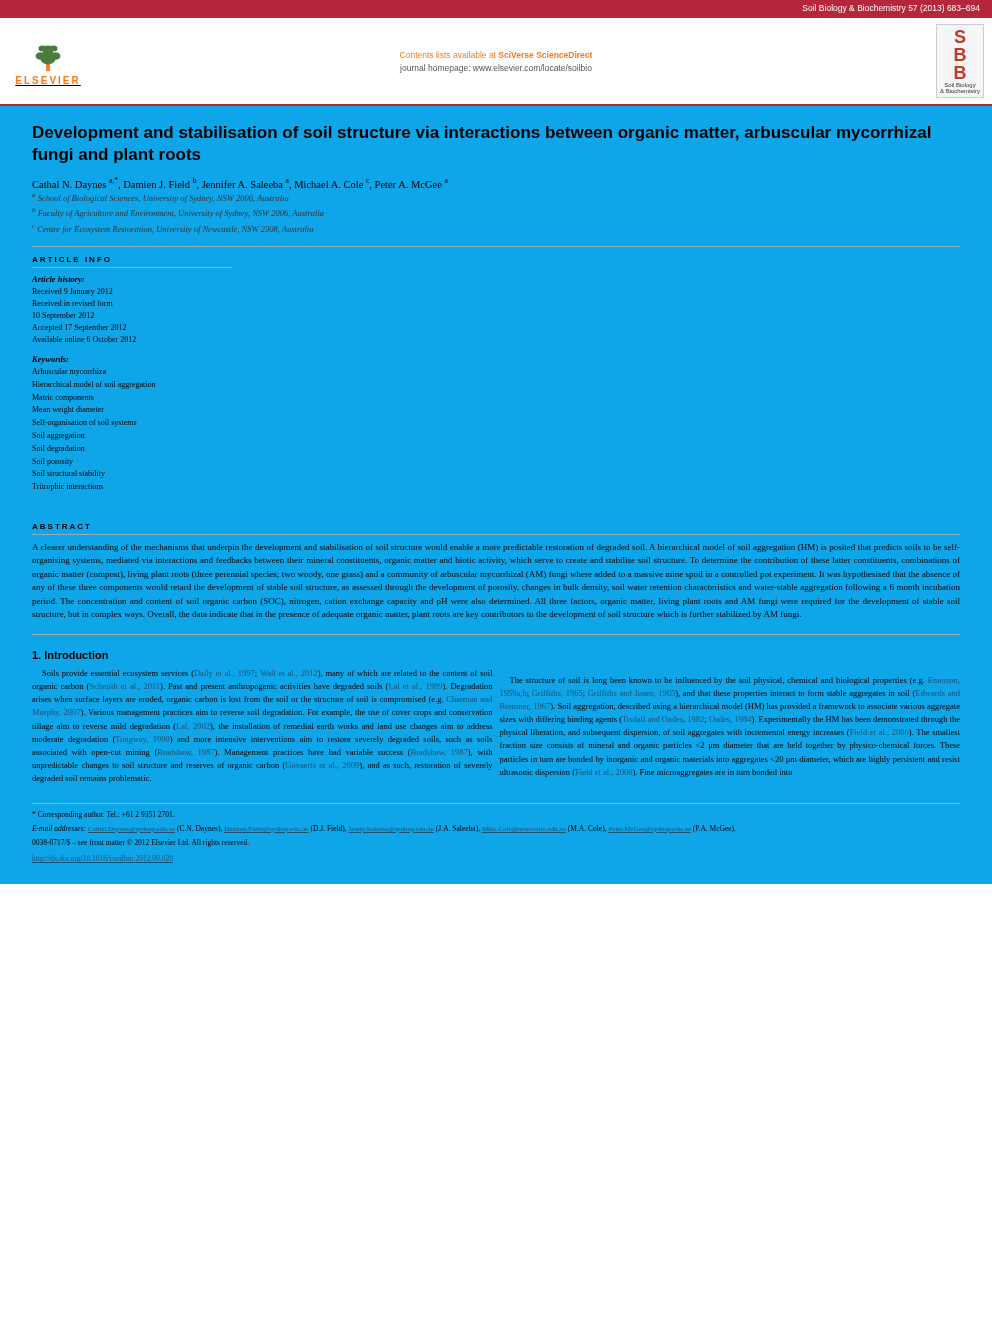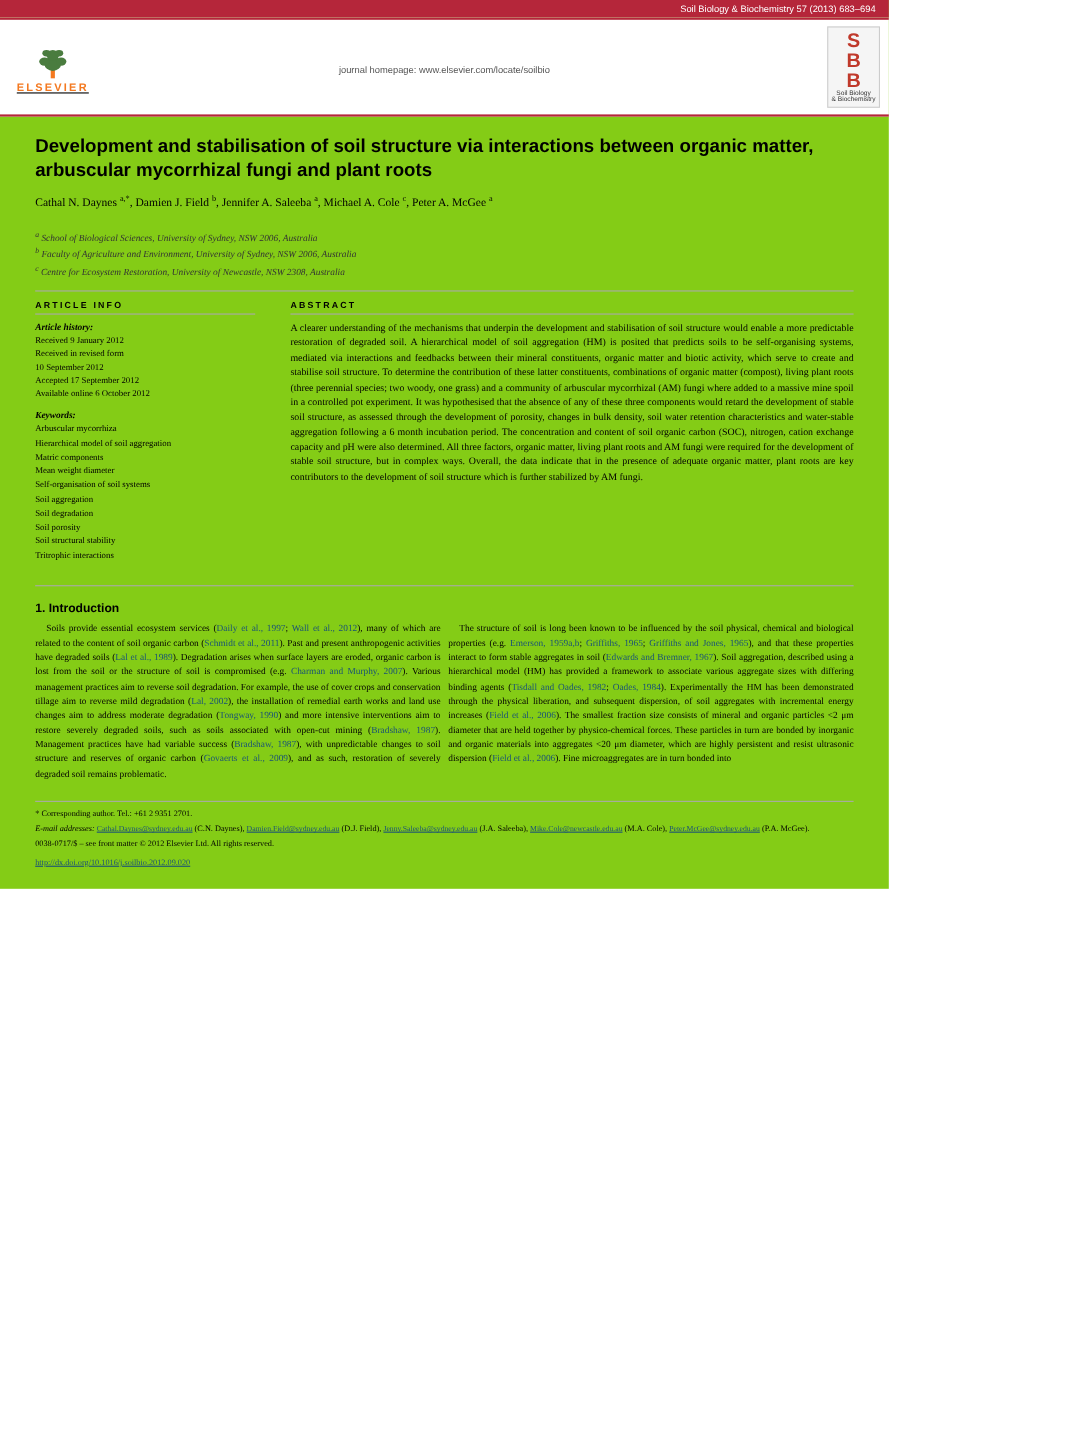--- a/index.html
+++ b/index.html
@@ -5,22 +5,22 @@
     * { margin: 0; padding: 0; box-sizing: border-box; }
     body {
       font-family: 'Times New Roman', Times, serif;
       font-size: 10px;
       background: #fff;
       width: 992px;
       min-height: 1323px;
       color: #000;
     }
     .page-wrapper {
-      width: 808px;
-      background: #84cc16;
+      width: 992px;
+      background: #0ea5e9;
     }
     
     .top-bar {
       background: #b5263a;
       color: #fff;
       text-align: right;
       font-size: 8.5px;
       padding: 3px 12px;
       font-family: Arial, sans-serif;
     }
@@ -108,21 +108,21 @@
     .article-title {
       font-size: 17px;
       font-weight: bold;
       line-height: 1.3;
       margin-bottom: 10px;
       font-family: Arial, sans-serif;
       color: #000;
     }
     .authors {
       font-size: 10.5px;
-      margin-bottom: 17px;
+      margin-bottom: 0;
       color: #000;
     }
     .authors sup {
       font-size: 7.5px;
     }
     .affiliations {
       font-size: 8.5px;
       color: #333;
       margin-bottom: 10px;
       line-height: 1.6;
@@ -132,22 +132,23 @@
       font-size: 7px;
     }
     hr.divider {
       border: none;
       border-top: 1px solid #aaa;
       margin: 8px 0;
     }
     
     .two-col {
       display: flex;
-      gap: 32px;
+      gap: 20px;
       margin-top: 8px;
+      flex-direction: column;
     }
     .left-col {
       width: 200px;
       flex-shrink: 0;
     }
     .right-col {
       flex: 1;
     }
     .section-heading {
       font-size: 8px;
@@ -193,20 +194,21 @@
     }
     .section-title {
       font-size: 11px;
       font-weight: bold;
       margin-bottom: 6px;
       font-family: Arial, sans-serif;
     }
     .body-two-col {
       display: flex;
       gap: 7px;
+      align-items: center;
     }
     .body-left {
       flex: 1;
     }
     .body-right {
       flex: 1;
     }
     .body-text {
       font-size: 8.5px;
       line-height: 1.55;
@@ -264,20 +266,23 @@
         <ellipse cx="12" cy="20" rx="5" ry="4" fill="#4a7c3f"></ellipse>
         <ellipse cx="28" cy="20" rx="5" ry="4" fill="#4a7c3f"></ellipse>
         <ellipse cx="20" cy="14" rx="6" ry="5" fill="#4a7c3f"></ellipse>
         <ellipse cx="14" cy="12" rx="4" ry="3" fill="#4a7c3f"></ellipse>
         <ellipse cx="26" cy="12" rx="4" ry="3" fill="#4a7c3f"></ellipse>
       </svg>
       <span class="elsevier-text">ELSEVIER</span>
     </div>
 
     <div class="center-info">
+      <div class="sciencedirect-link">
+        <span>Contents lists available at </span><span style="color:#f47920; font-weight:bold;">SciVerse ScienceDirect</span>
+      </div>
       <div class="journal-homepage">journal homepage: www.elsevier.com/locate/soilbio</div>
     </div>
 
     <div class="right-logo">
       <div class="sbb-logo-box">
         <span style="font-size:18px; font-weight:bold; color:#c0392b; line-height:1; display:block;">S<br>B<br>B</span>
         <span class="sbb-small">Soil Biology<br>&amp; Biochemistry</span>
       </div>
     </div>
   </div>

